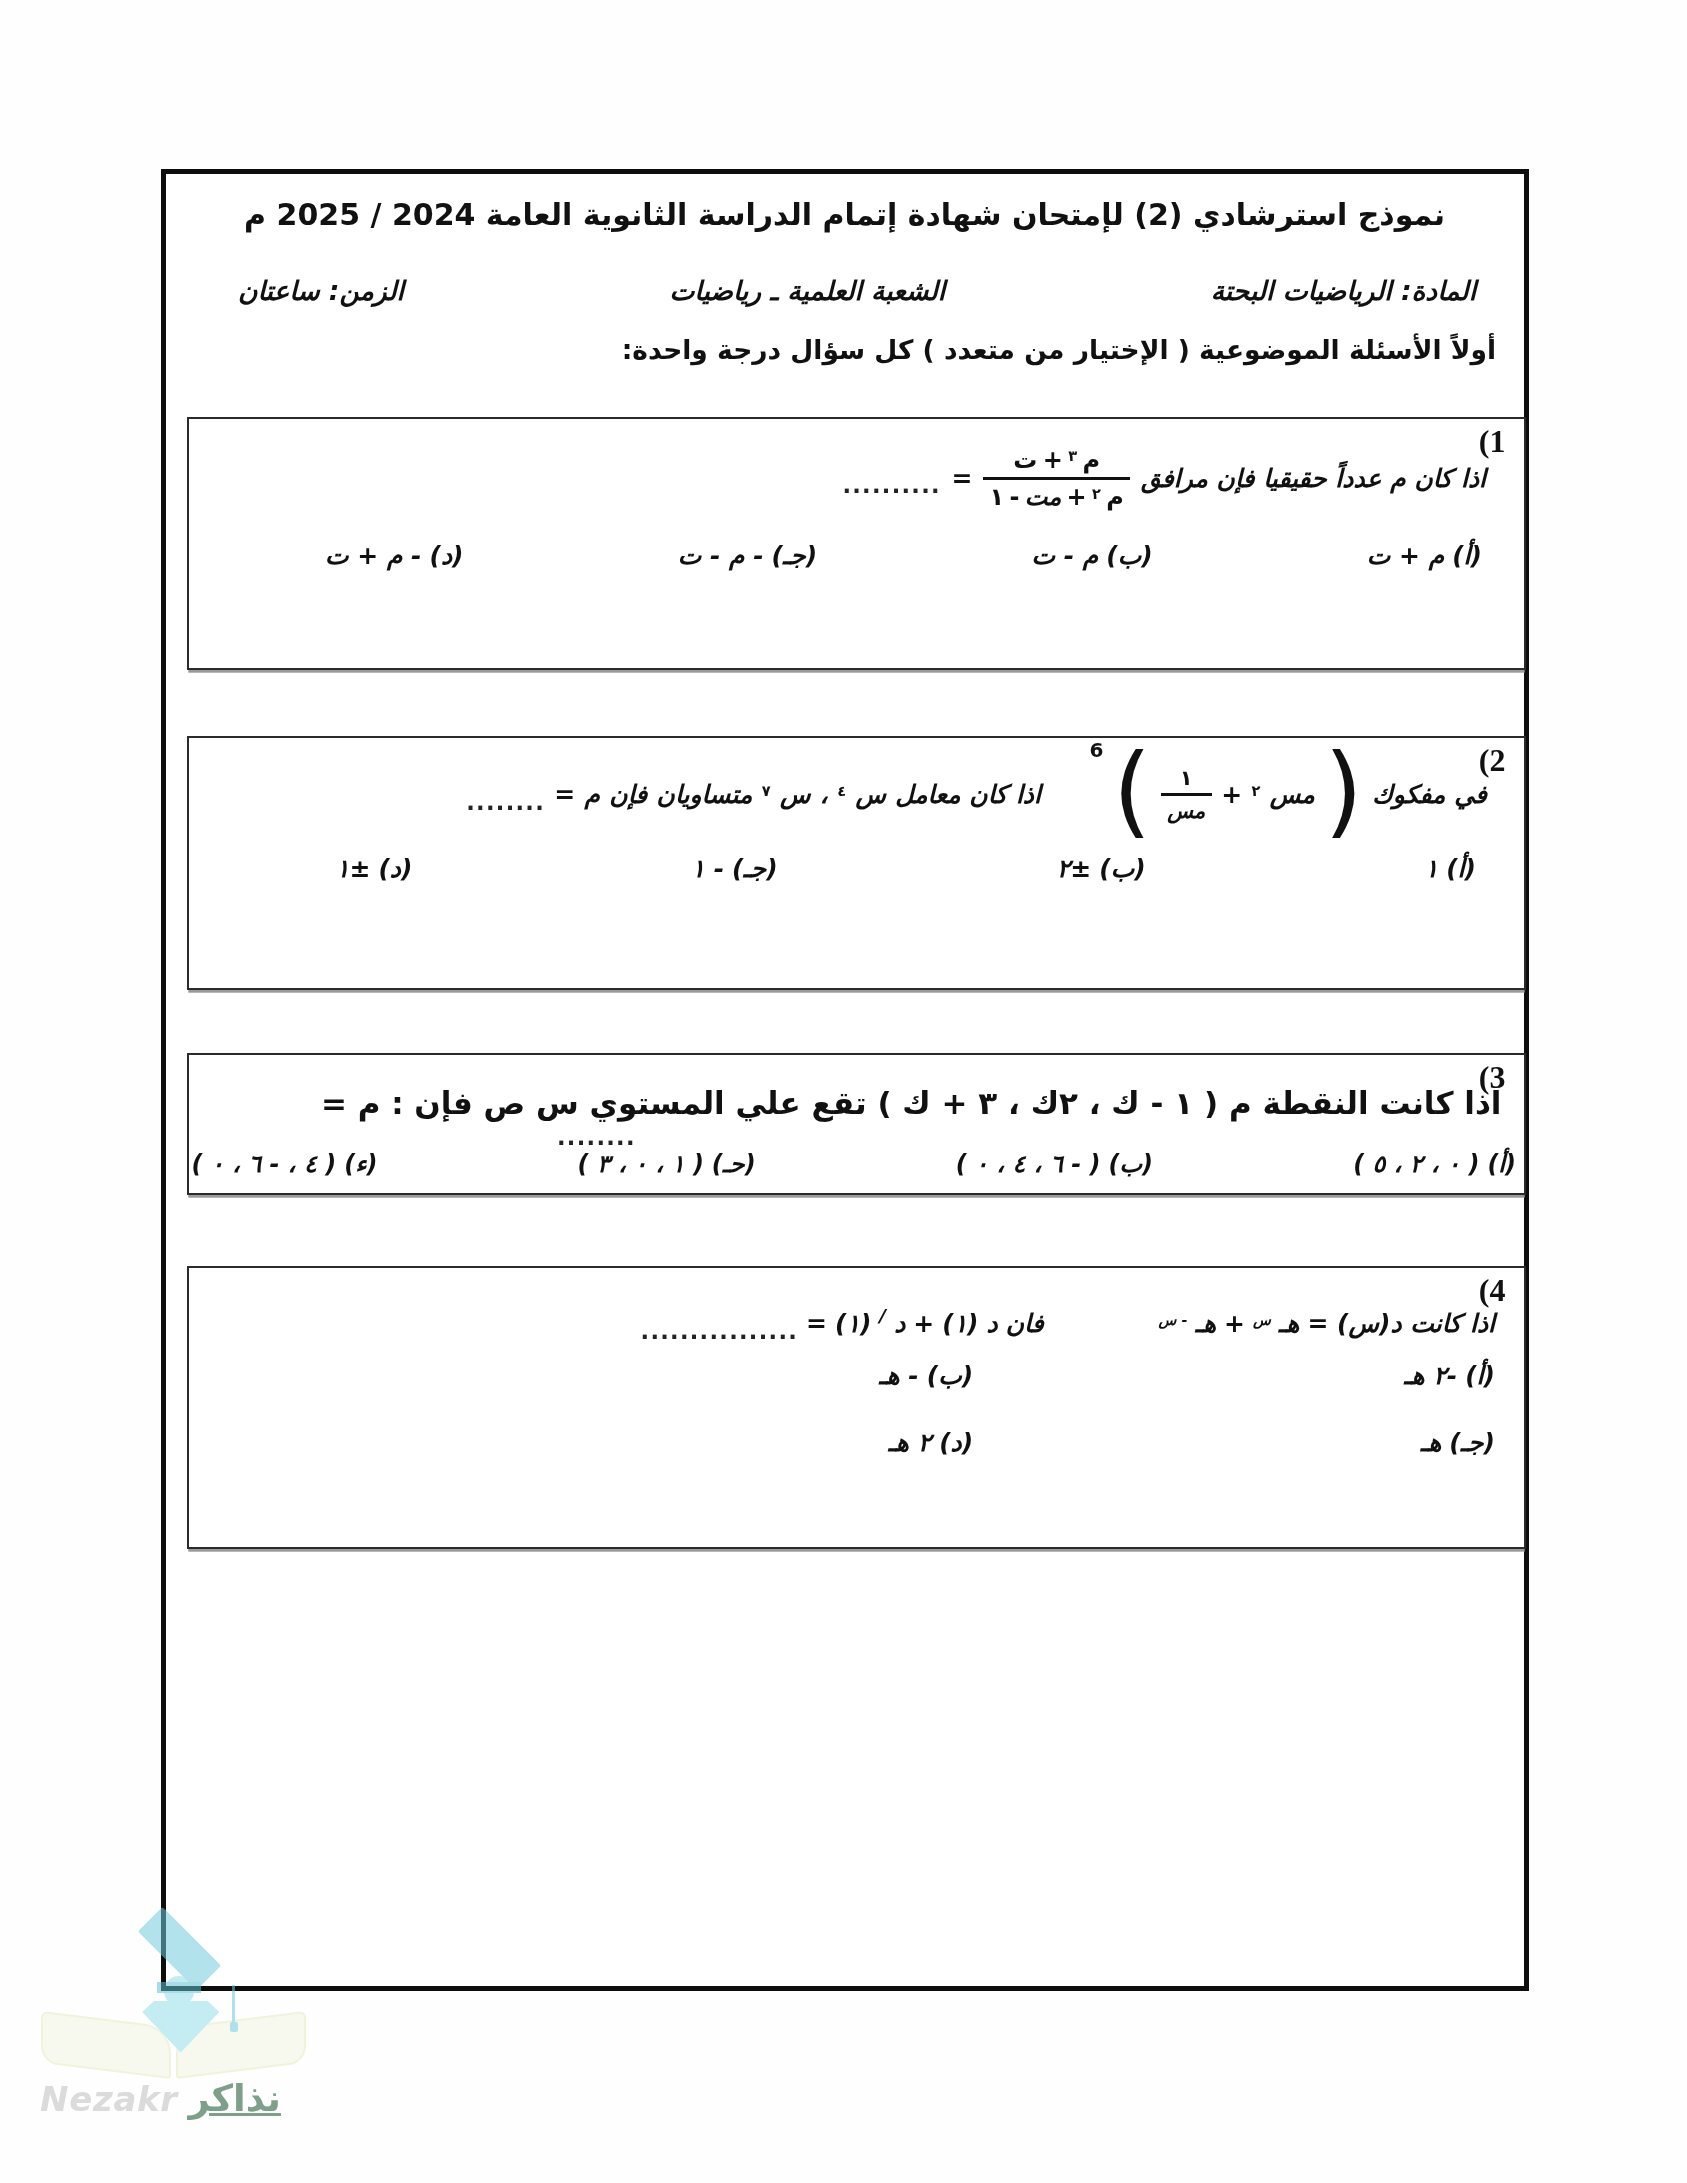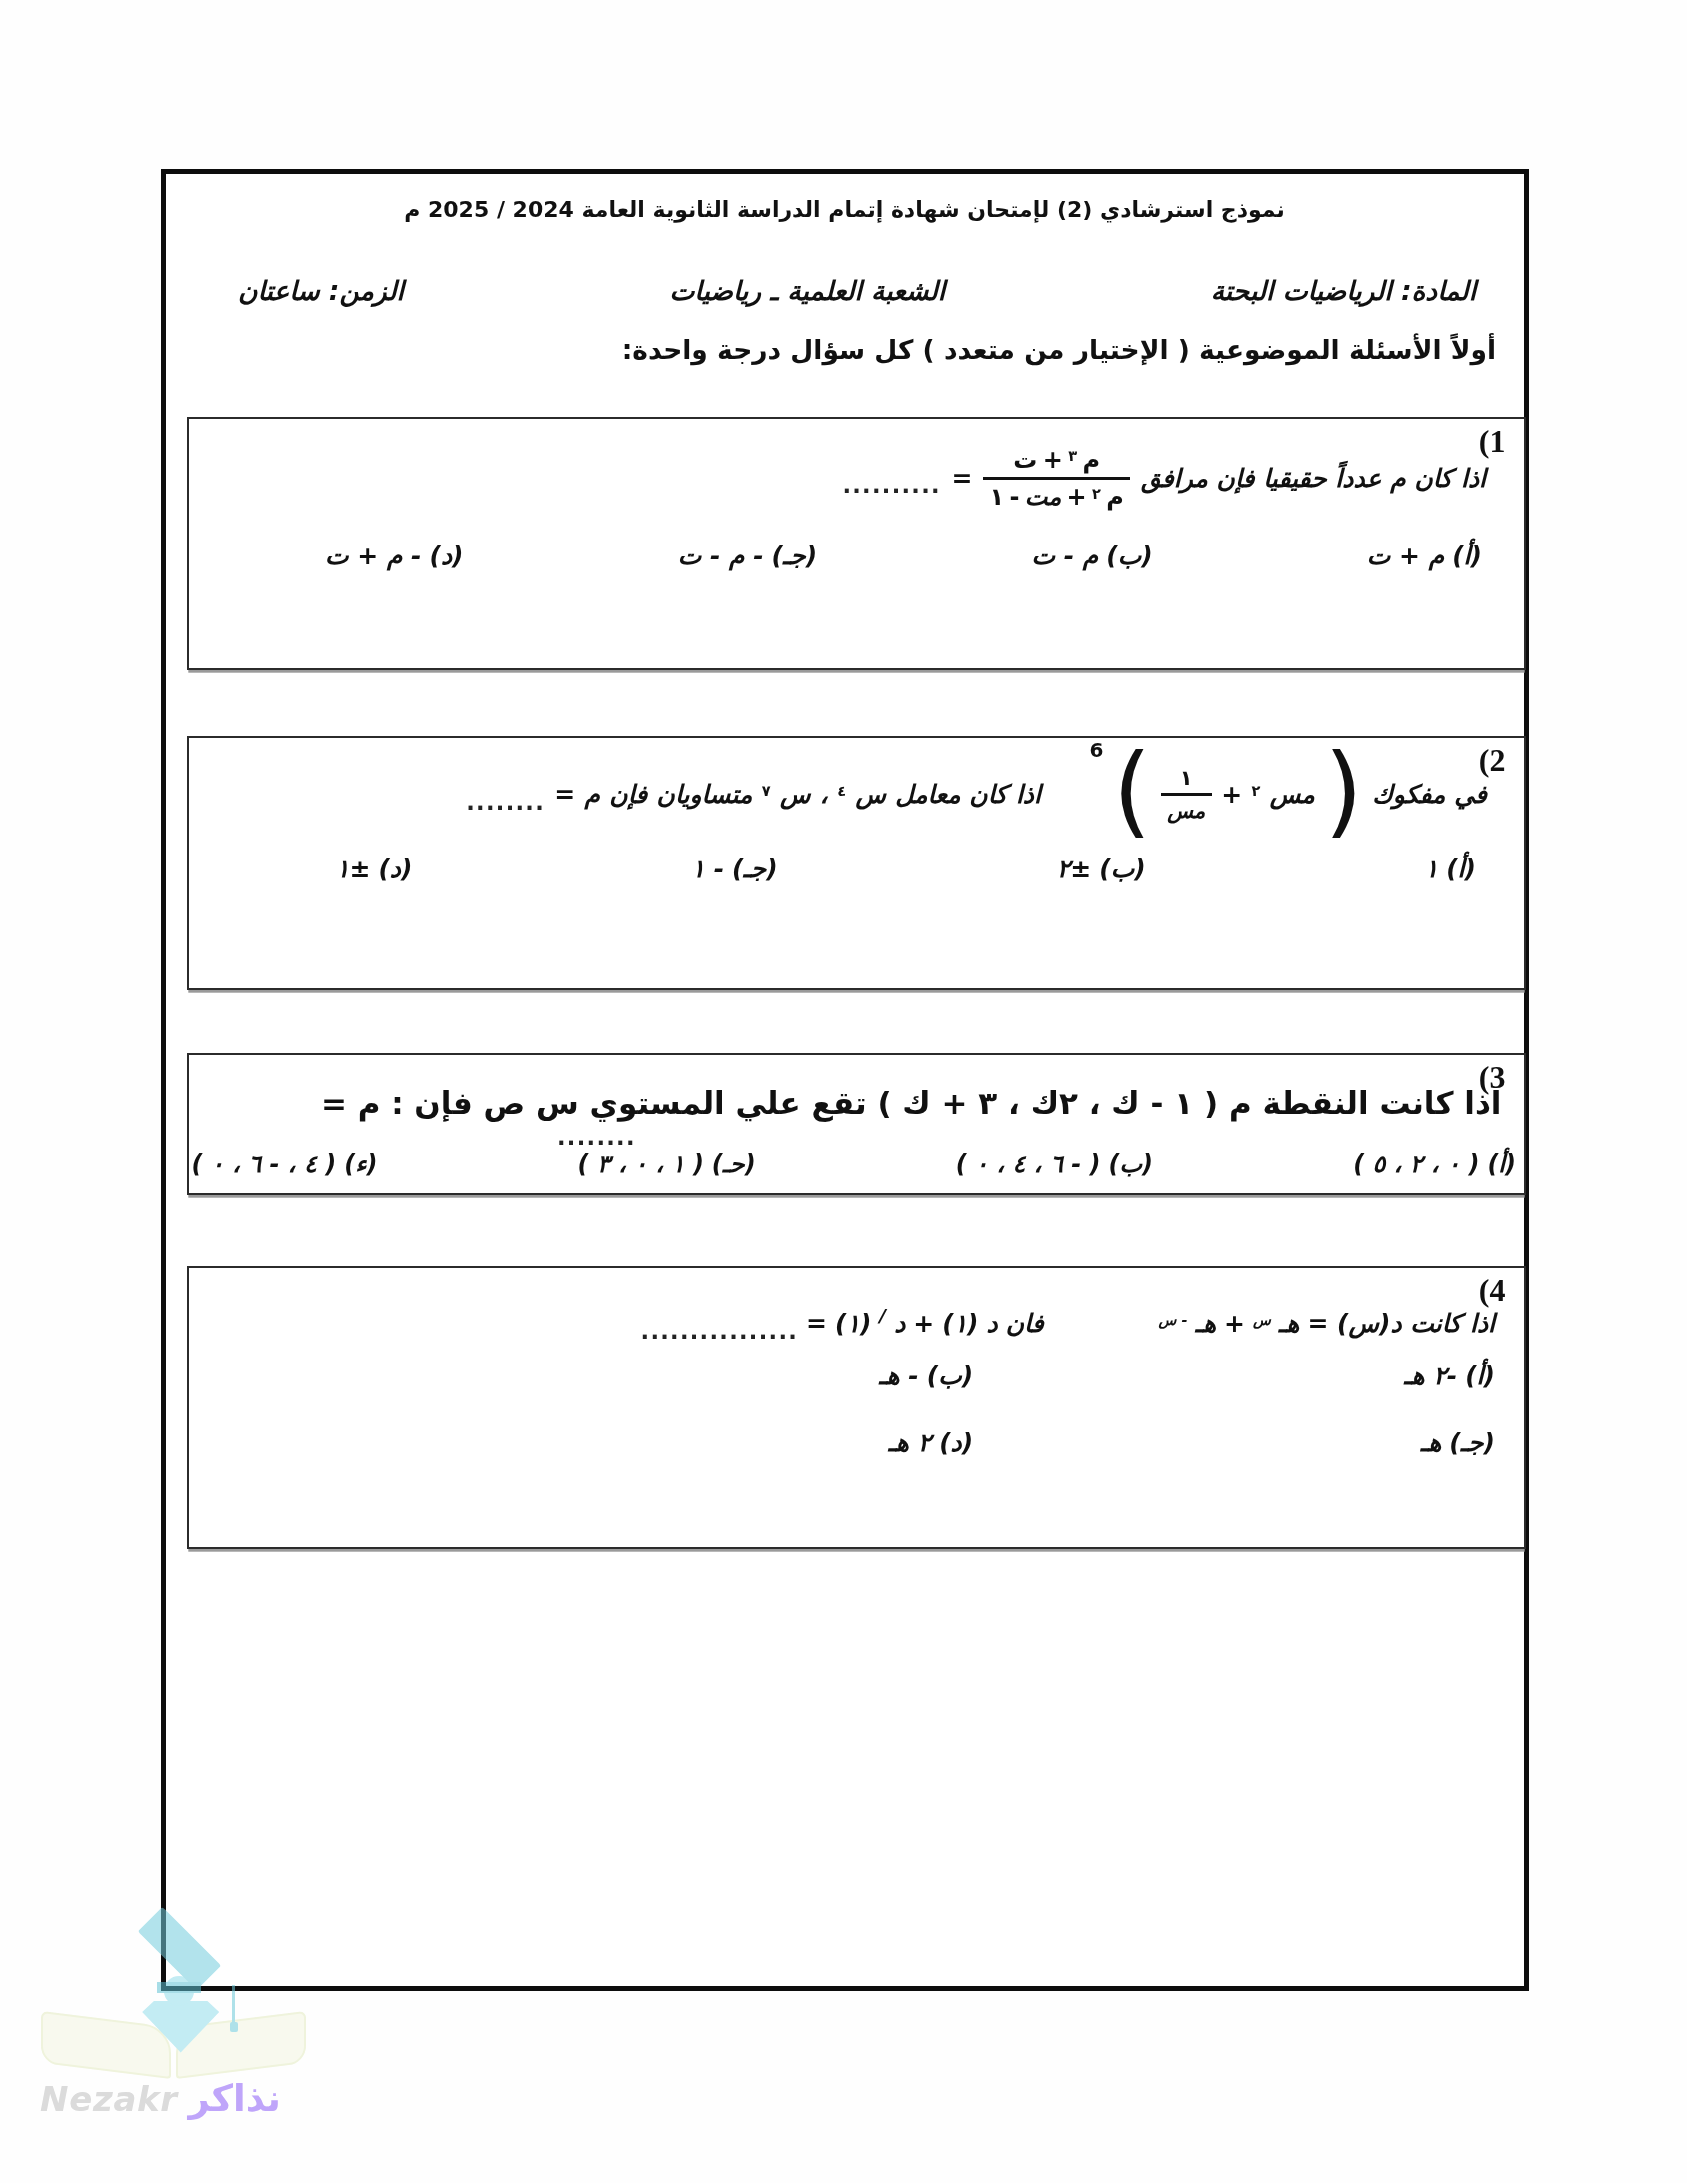--- a/index.html
+++ b/index.html
@@ -4,21 +4,21 @@
 <style>
   * { margin:0; padding:0; box-sizing:border-box; }
   body { width:1687px; height:2183px; background:#ffffff; position:relative;
          font-family:"DejaVu Sans", sans-serif; color:#111; font-weight:700; }
   .page { position:absolute; inset:0; overflow:hidden; background:#fefefe; }
 
   .frame { position:absolute; left:161px; top:169px; width:1368px; height:1822px;
            border:5.3px solid #0d0d0d; background:#fff; }
 
   .title { position:absolute; left:165px; top:197px; width:1359px; text-align:center;
-           font-size:22px; letter-spacing:0.3px; }
+           font-size:30px; letter-spacing:0.3px; }
   .meta-row { position:absolute; left:165px; top:275px; width:1359px;
               display:flex; direction:rtl; justify-content:space-between;
               padding:0 48px 0 73px; font-size:26.5px; }
   .instruction { position:absolute; left:165px; top:334px; width:1359px;
                  direction:rtl; padding-right:28px; font-size:26.5px; }
 
   .qbox { position:absolute; left:187px; width:1339px; background:#fff;
           border:2px solid #2b2b2b; box-shadow:0 4px 0 -1.3px #9a9a9a; }
   .q1 { top:417px;  height:253px; }
   .q2 { top:736px; height:254px; }
@@ -86,21 +86,21 @@
       background:#5fc2d4; }
   .tassel { position:absolute; left:191px; bottom:48px; width:3.3px; height:38px;
       background:#6cc8d8; }
   .tassel:after { content:""; position:absolute; left:-2.6px; bottom:-9.3px; width:8.6px;
       height:10.6px; background:#6cc8d8; border-radius:2px; }
   .logo-text { position:absolute; left:0; top:105px; width:304px; display:flex;
       direction:ltr; gap:10.6px; align-items:baseline; justify-content:flex-start;
       padding-left:12px; }
   .logo-latin { font-style:italic; font-weight:900; font-size:34px; color:#bdbdbd;
       letter-spacing:0.7px; }
-  .logo-arabic { font-size:37px; color:#8b5cf6; }
+  .logo-arabic { font-size:37px; color:#14532d;text-decoration:underline; }
 </style>
 </head>
 <body>
 
 <div class="page">
   <div class="frame"></div>
 
   <div class="title">نموذج استرشادي (2) لإمتحان شهادة إتمام الدراسة الثانوية العامة 2024 / 2025 م</div>
 
   <div class="meta-row">

